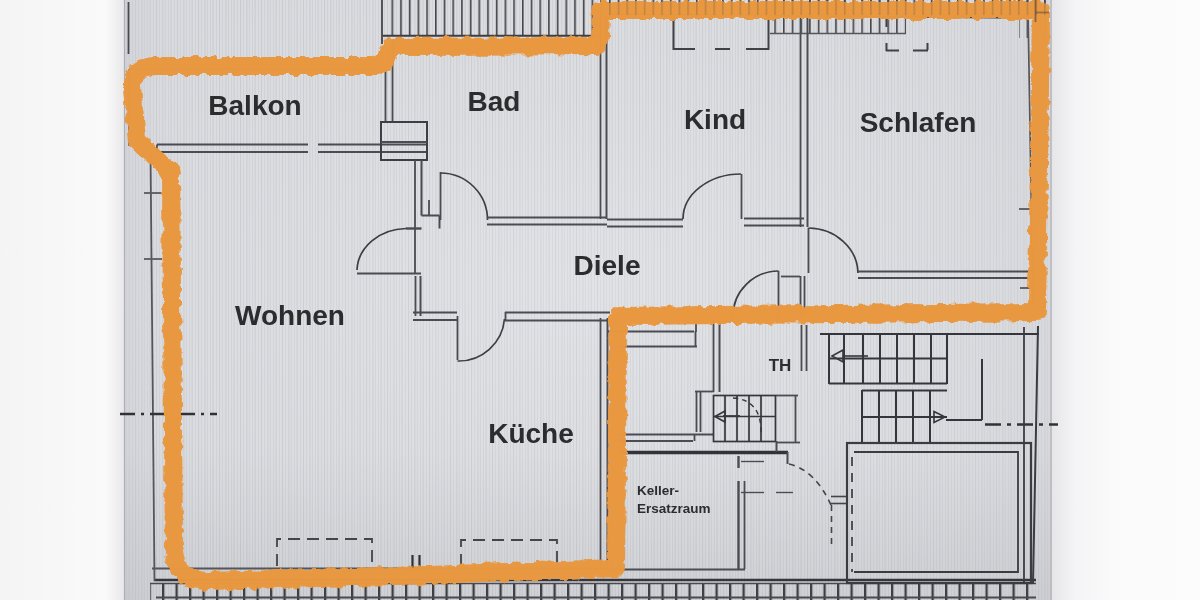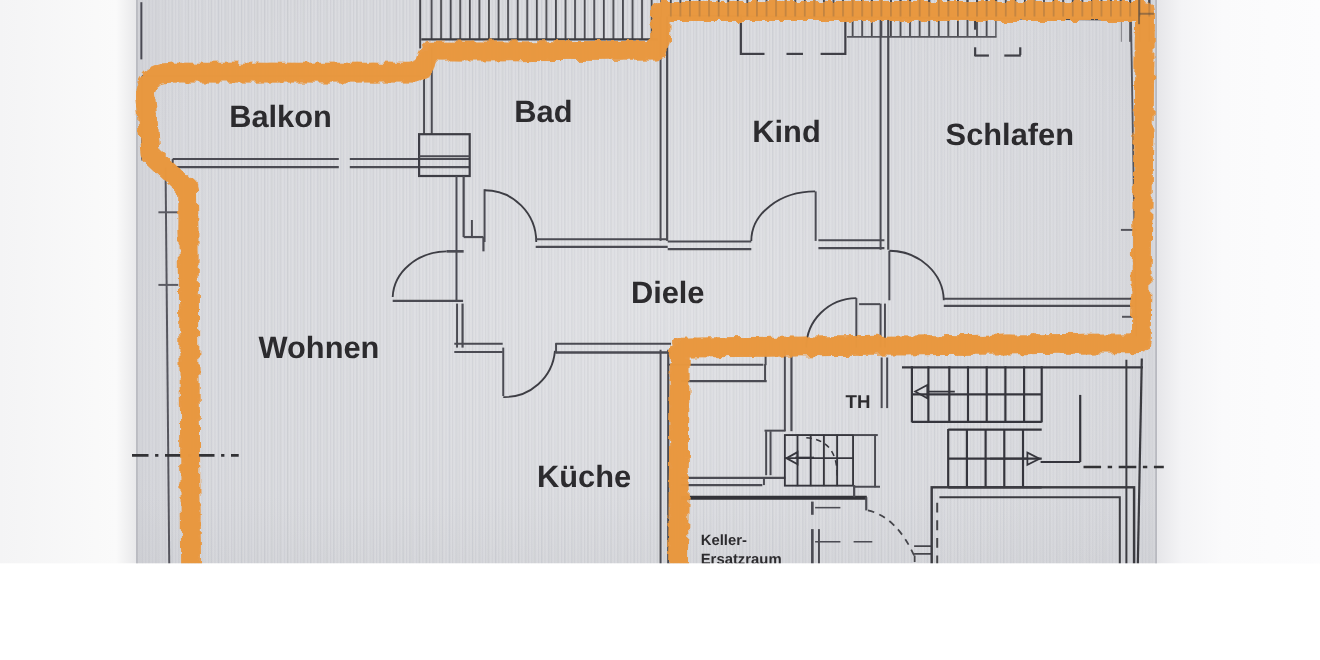--- a/index.html
+++ b/index.html
@@ -1,16 +1,16 @@
 <!DOCTYPE html>
 <html><head>
 <meta charset="utf-8">
 <style>
   html,body{margin:0;padding:0;background:#ffffff;}
-  #stage{position:relative;width:1200px;height:512px;overflow:hidden;
+  #stage{position:relative;width:1200px;height:600px;overflow:hidden;
          font-family:"Liberation Sans", sans-serif;}
   svg{display:block;}
 </style>
 </head>
 <body>
 <div id="stage">
 <svg width="1200" height="600" viewBox="0 0 1200 600">
 <defs>
   <pattern id="stripe" width="3" height="8" patternUnits="userSpaceOnUse">
     <rect width="3" height="8" fill="none"></rect>

